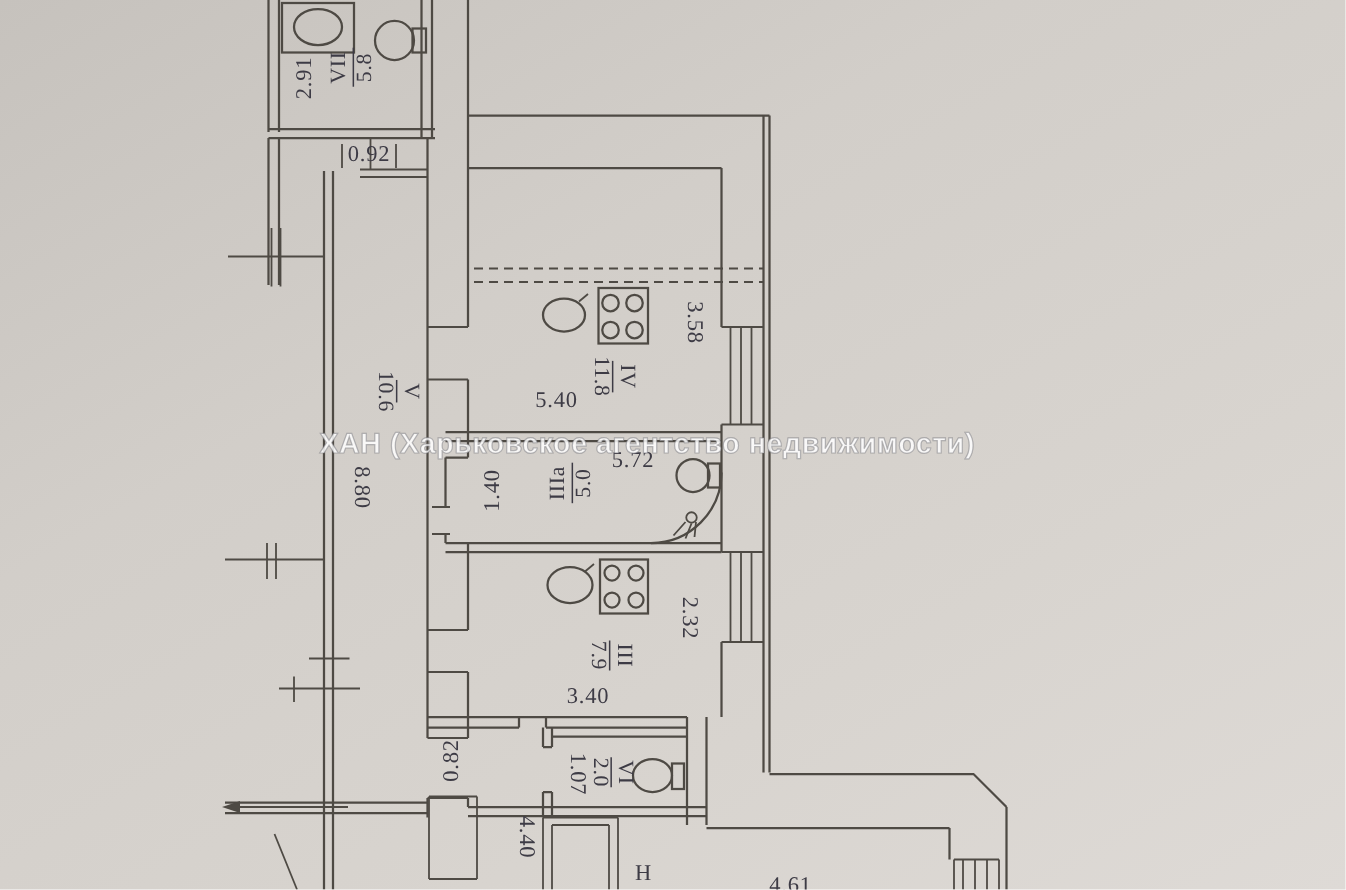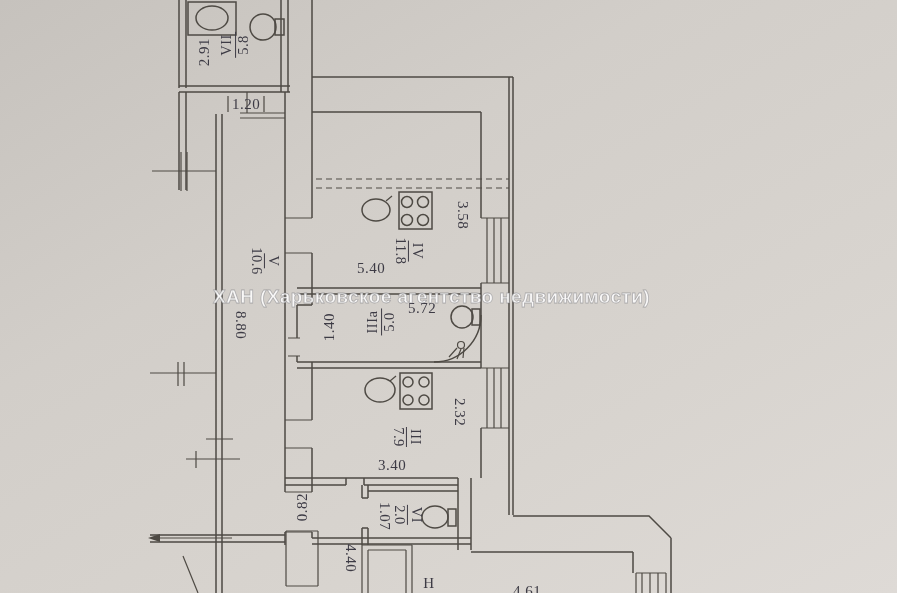--- a/index.html
+++ b/index.html
@@ -163,21 +163,21 @@
       </span>
   </div>
   <div class="lbl r90" style="left:408px;top:515px">
     <span class="frac">
         <span class="num">VI</span>
         <span class="den">2.0</span>
       </span>
   </div>
 
   <div class="lbl rn90" style="left:204px;top:52px">2.91</div>
-  <div class="lbl" style="left:246px;top:104px">1.20</div>
+  <div class="lbl" style="left:246px;top:104px">0.92</div>
   <div class="lbl r90" style="left:240px;top:325px">8.80</div>
   <div class="lbl" style="left:371px;top:268px">5.40</div>
   <div class="lbl r90" style="left:462px;top:215px">3.58</div>
   <div class="lbl rn90" style="left:329px;top:327px">1.40</div>
   <div class="lbl" style="left:422px;top:308px">5.72</div>
   <div class="lbl" style="left:392px;top:465px">3.40</div>
   <div class="lbl r90" style="left:459px;top:412px">2.32</div>
   <div class="lbl rn90" style="left:302px;top:507px">0.82</div>
   <div class="lbl r90" style="left:384px;top:516px">1.07</div>
   <div class="lbl r90" style="left:350px;top:558px">4.40</div>

